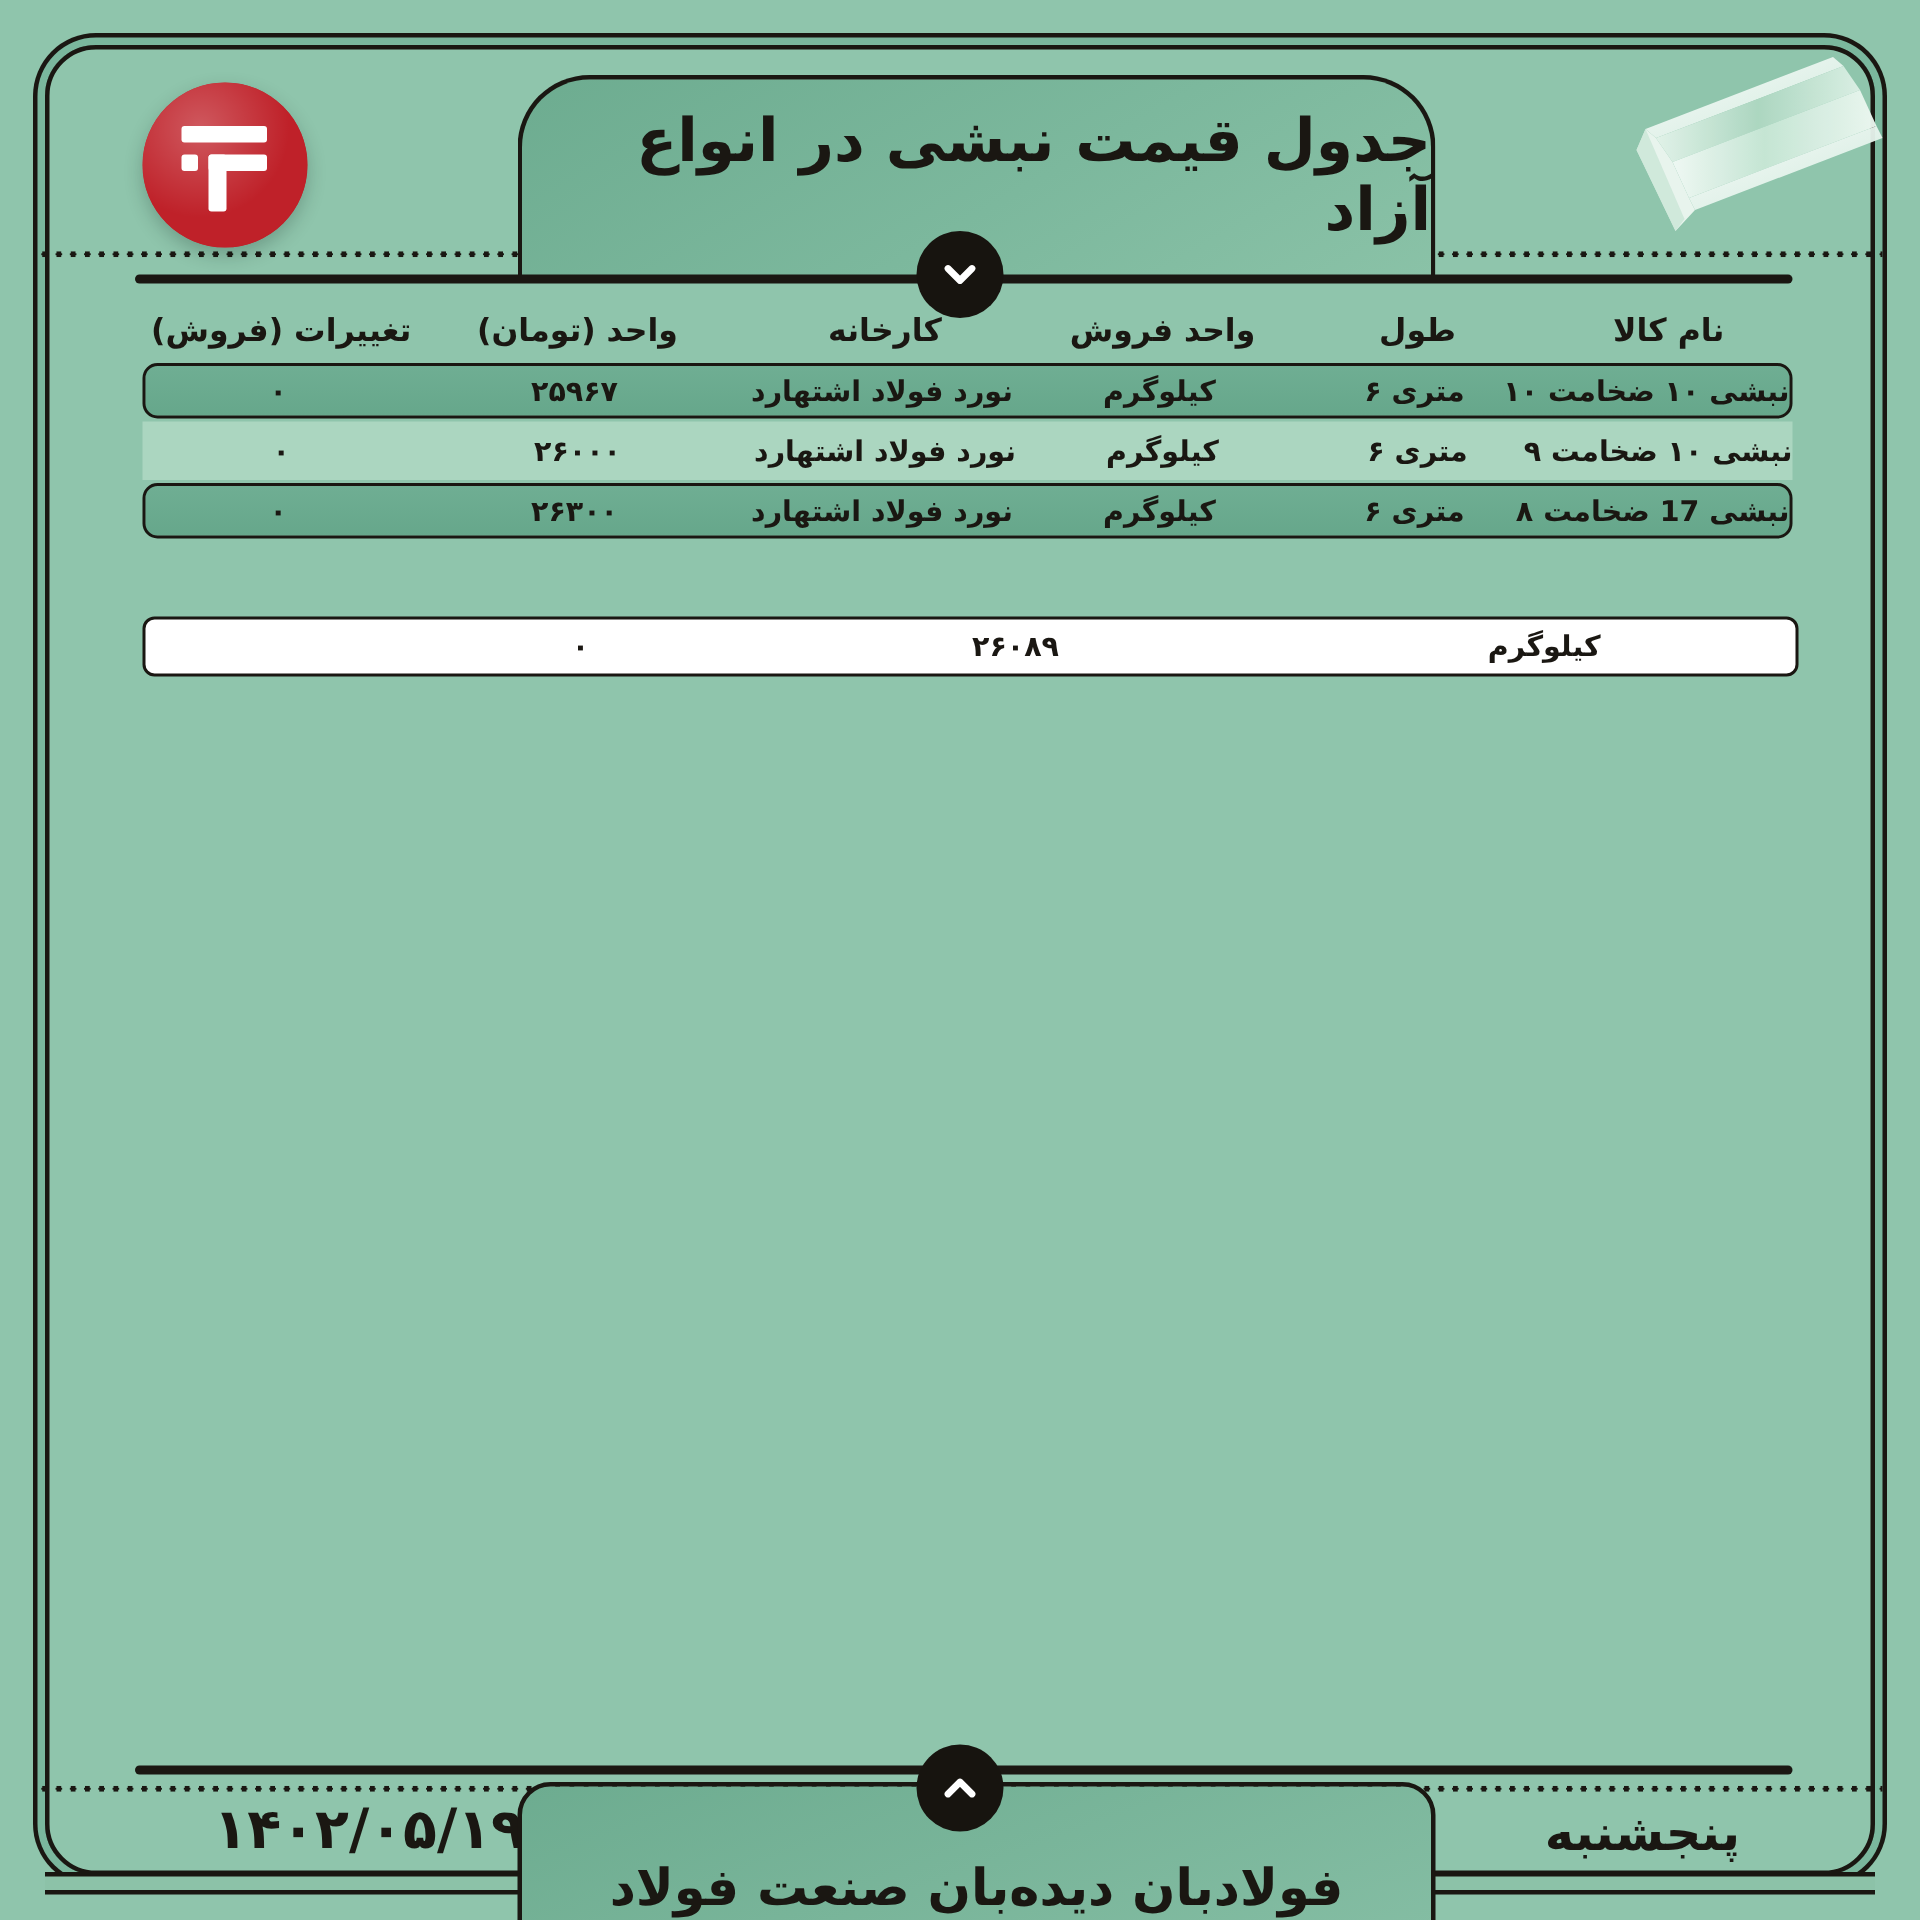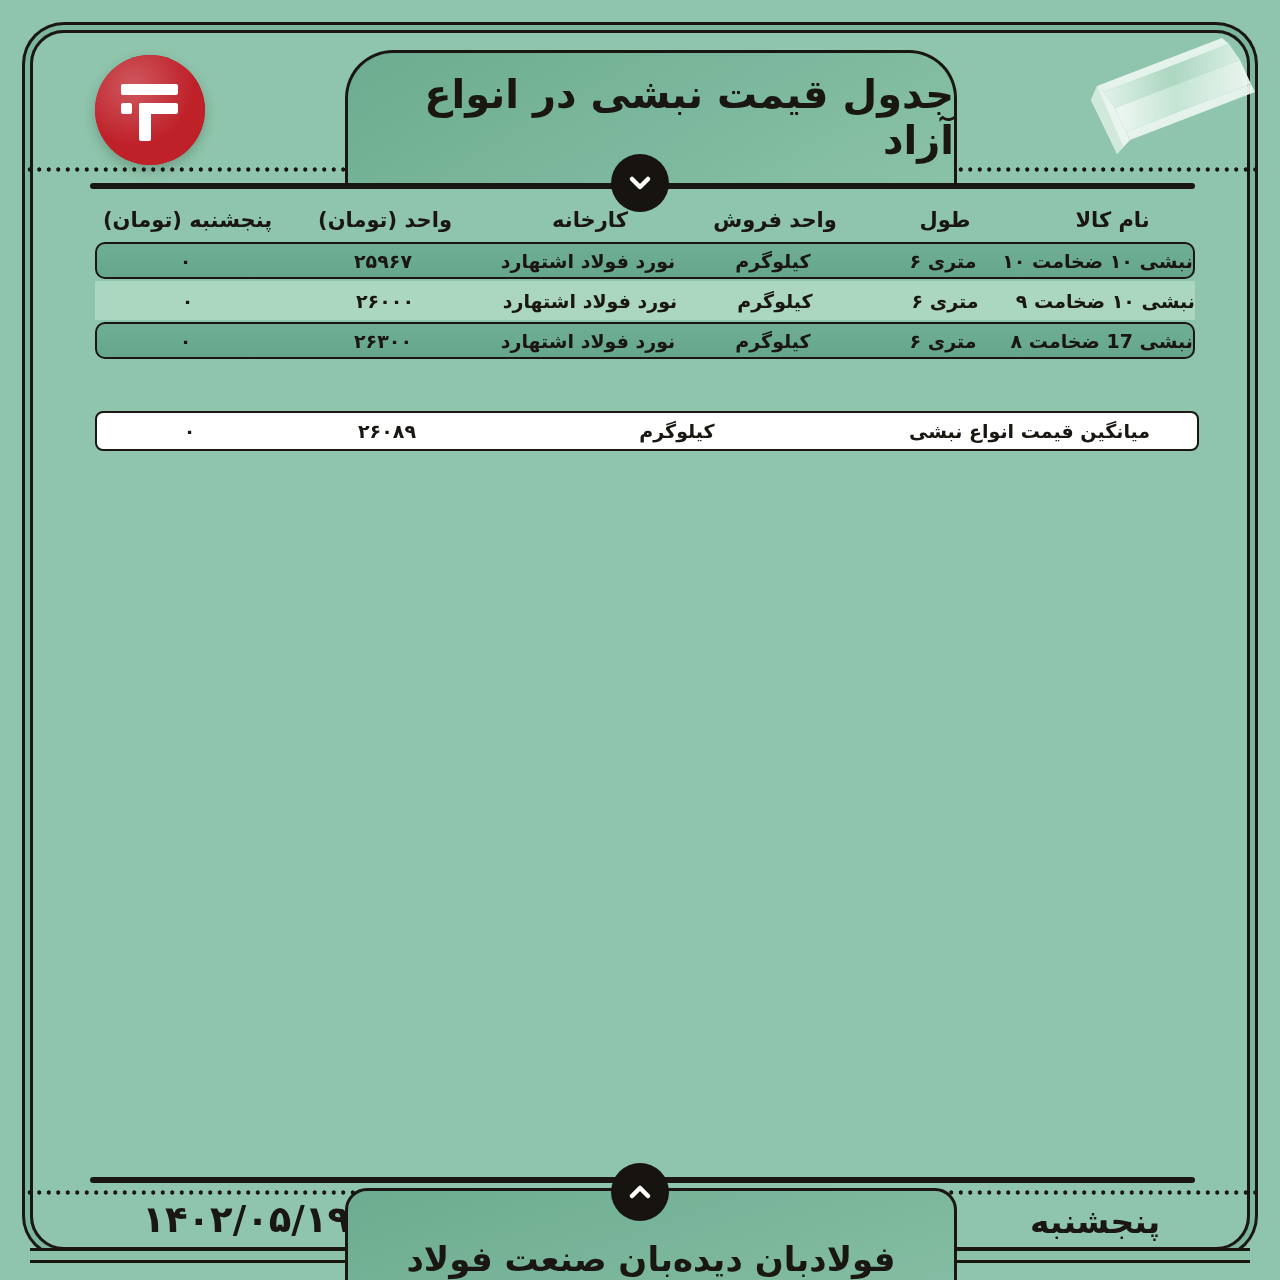--- a/index.html
+++ b/index.html
@@ -146,21 +146,21 @@
       <path d="M6 9l6 6 6-6" stroke="#ffffff" stroke-width="3.4" fill="none" stroke-linecap="round" stroke-linejoin="round"></path>
     </svg>
 </div>
 
 <div class="abs grid6 thead">
   <div class="cell">نام کالا</div>
   <div class="cell">طول</div>
   <div class="cell">واحد فروش</div>
   <div class="cell">کارخانه</div>
   <div class="cell">واحد (تومان)</div>
-  <div class="cell">پنجشنبه (تومان)</div>
+  <div class="cell">تغییرات (فروش)</div>
 </div>
 
 <div class="abs grid6 trow row-dark" style="top:242px;height:37px;">
   <div class="cell">نبشی ۱۰ ضخامت ۱۰</div>
   <div class="cell">متری ۶</div>
   <div class="cell">کیلوگرم</div>
   <div class="cell">نورد فولاد اشتهارد</div>
   <div class="cell">۲۵۹۶۷</div>
   <div class="cell">۰</div>
 </div>
@@ -177,21 +177,20 @@
 <div class="abs grid6 trow row-dark" style="top:322px;height:37px;">
   <div class="cell">نبشی 17 ضخامت ۸</div>
   <div class="cell">متری ۶</div>
   <div class="cell">کیلوگرم</div>
   <div class="cell">نورد فولاد اشتهارد</div>
   <div class="cell">۲۶۳۰۰</div>
   <div class="cell">۰</div>
 </div>
 
 <div class="abs avg-row">
-  <div class="cell">میانگین قیمت انواع نبشی</div>
   <div class="cell">کیلوگرم</div>
   <div class="cell">۲۶۰۸۹</div>
   <div class="cell">۰</div>
 </div>
 
 <div class="abs solidline" style="left:90px;top:1177px;width:1105px;"></div>
 <div class="abs dotline" style="left:25px;top:1190px;width:1230px;"></div>
 <div class="abs ribbon"></div>
 
 <div class="abs footer-banner">

